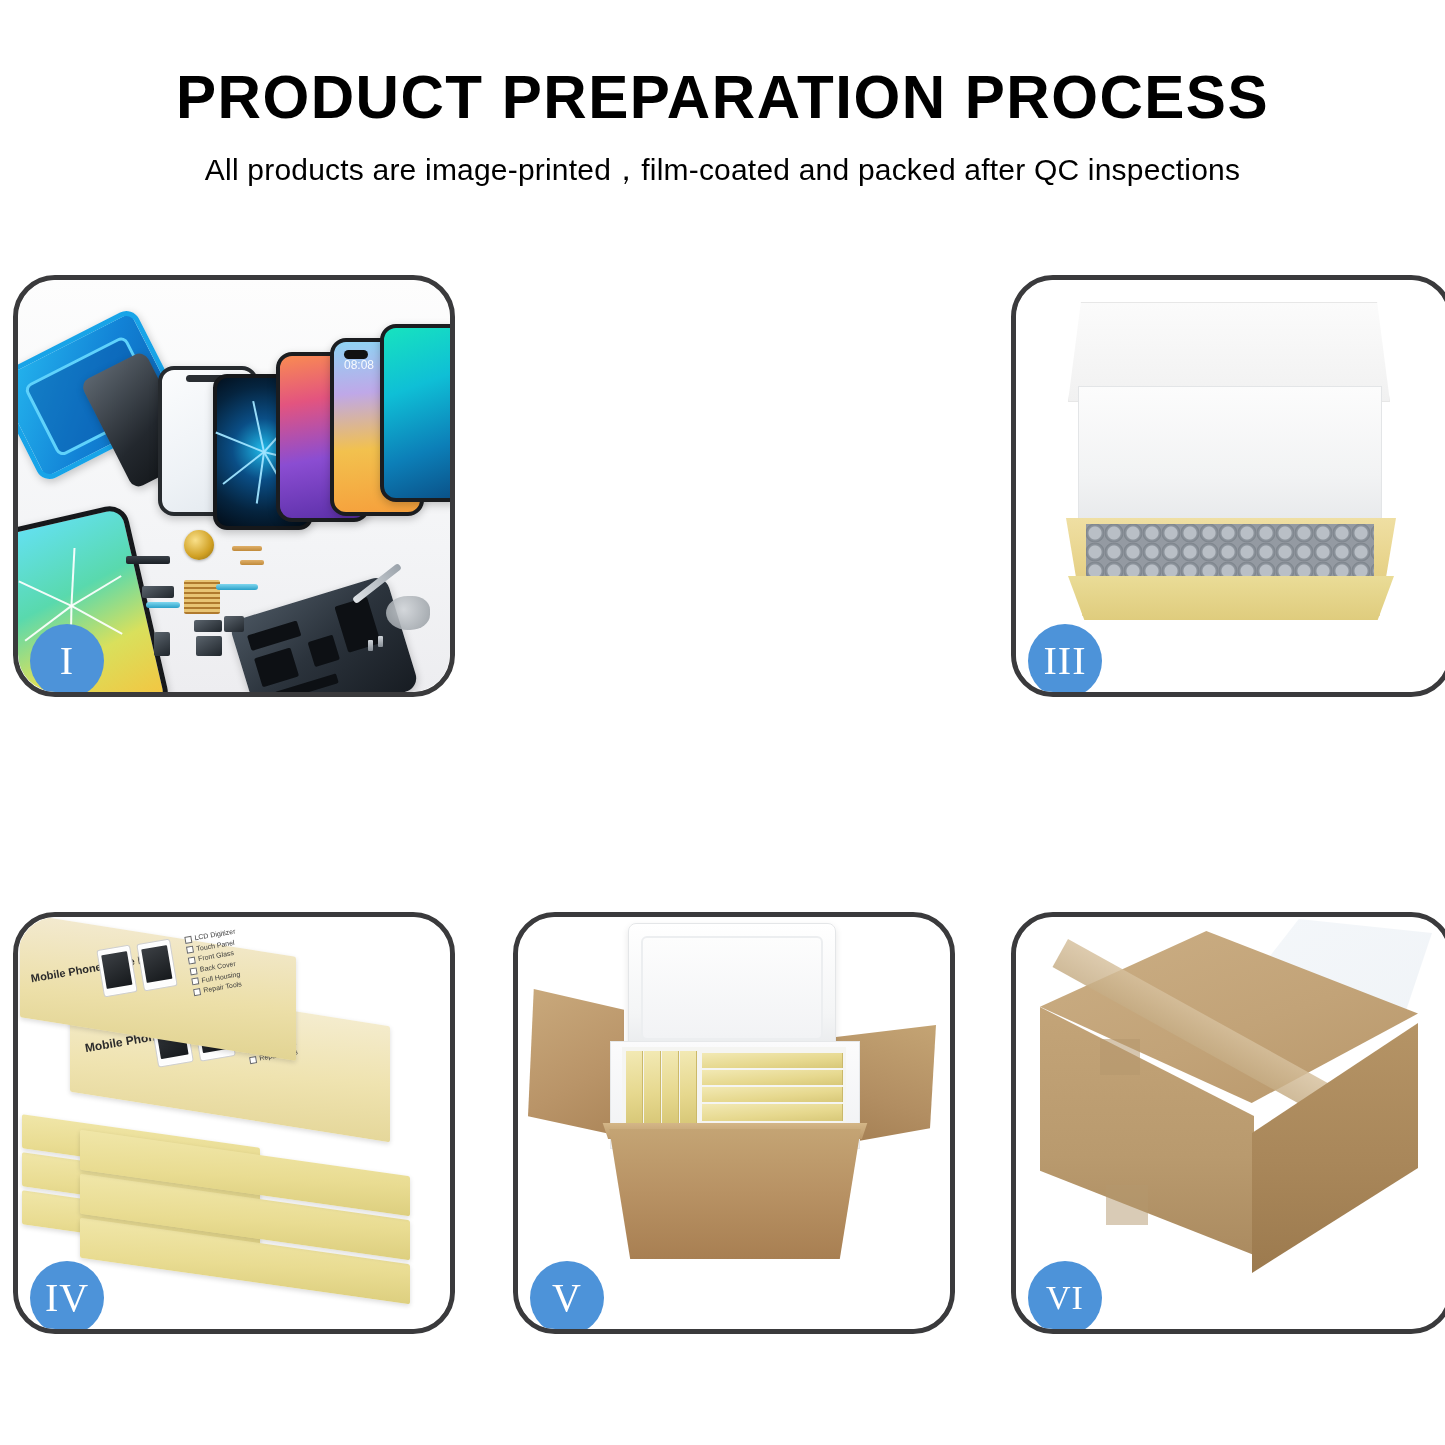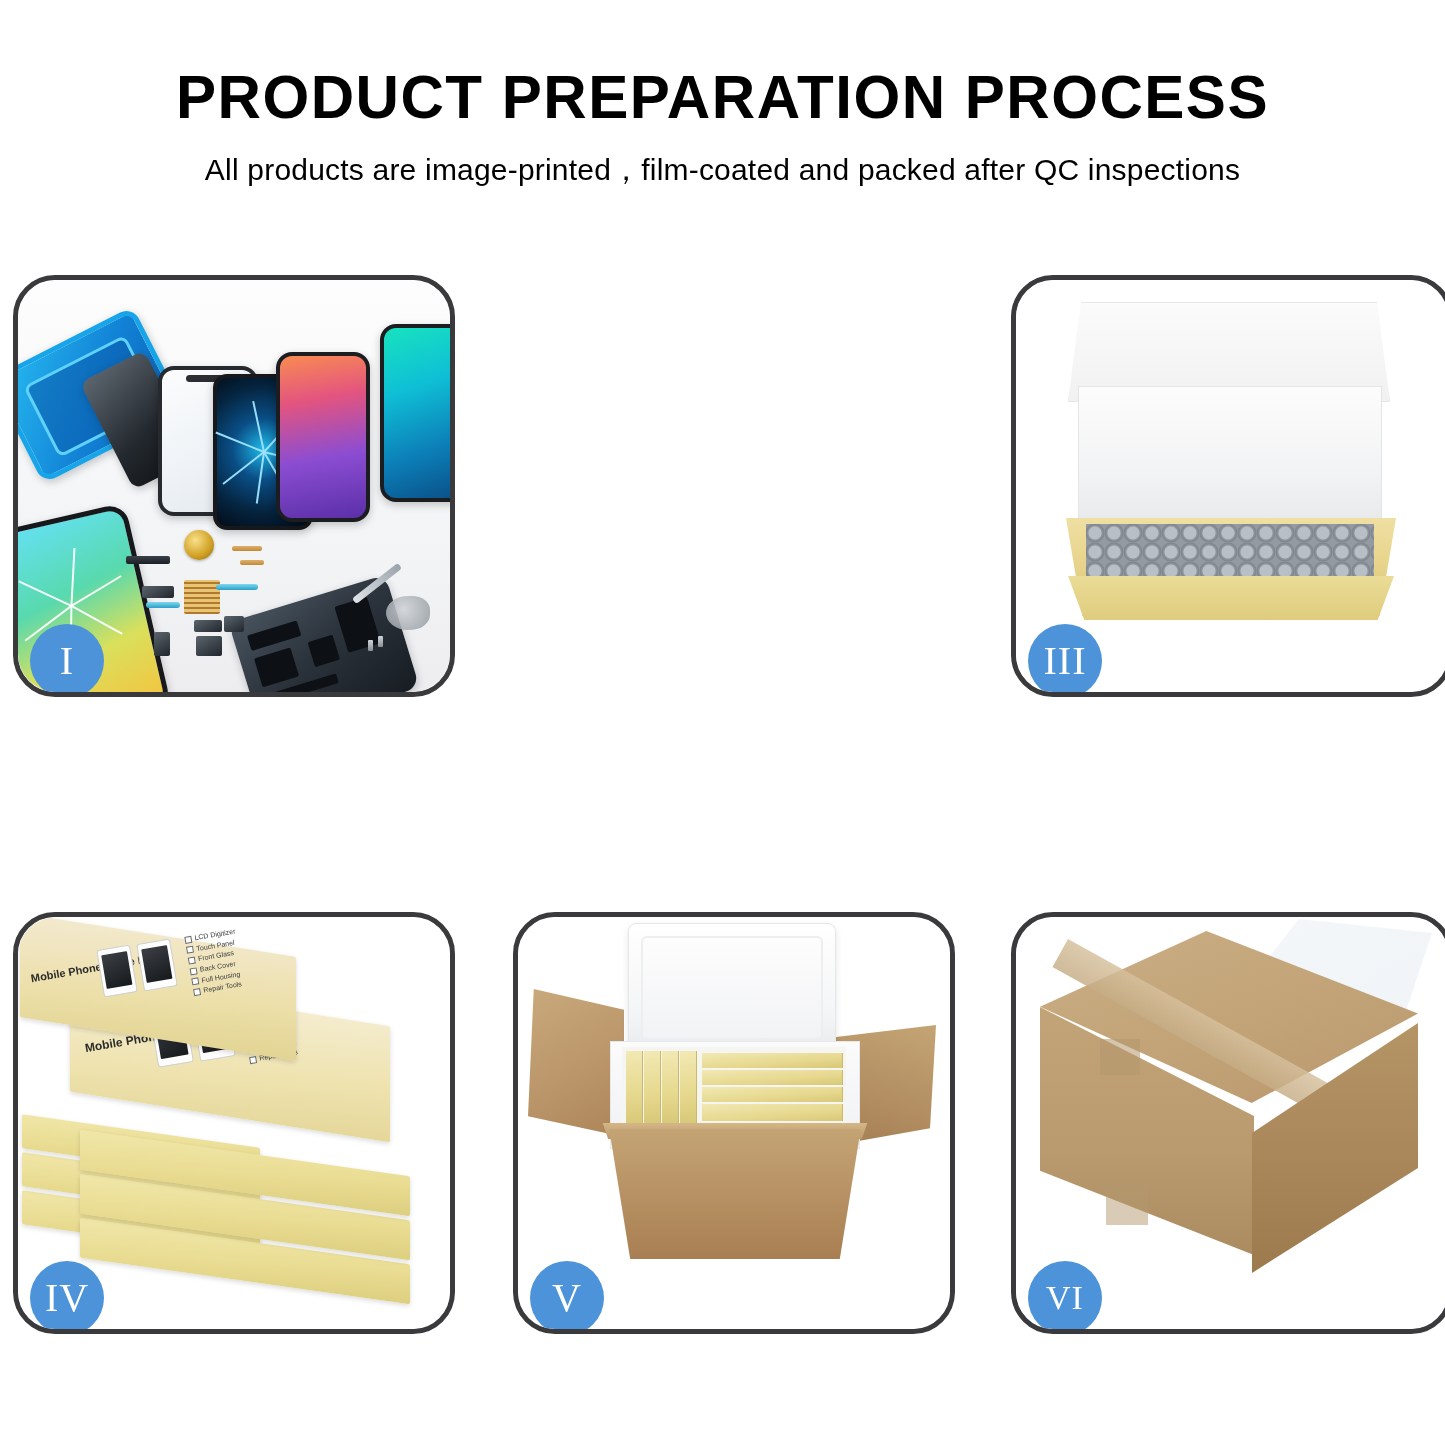--- a/index.html
+++ b/index.html
@@ -473,20 +473,24 @@
         <span class="crk" style="transform:rotate(52deg)"></span>
         <span class="crk" style="transform:rotate(112deg)"></span>
         <span class="crk" style="transform:rotate(168deg)"></span>
         <span class="crk" style="transform:rotate(222deg)"></span>
         <span class="crk" style="transform:rotate(284deg)"></span>
         <span class="crk" style="transform:rotate(330deg)"></span>
       </div>
 
       <div class="ph ph-grad1"></div>
 
+      <div class="ph ph-grad2">
+        <span class="punch"></span>
+        <span class="clock">08:08</span>
+      </div>
 
       <div class="ph ph-teal"></div>
 
       <div class="ph ph-big">
         <span class="crk" style="transform:rotate(14deg)"></span>
         <span class="crk" style="transform:rotate(66deg)"></span>
         <span class="crk" style="transform:rotate(128deg)"></span>
         <span class="crk" style="transform:rotate(196deg)"></span>
         <span class="crk" style="transform:rotate(252deg)"></span>
         <span class="crk" style="transform:rotate(312deg)"></span>

